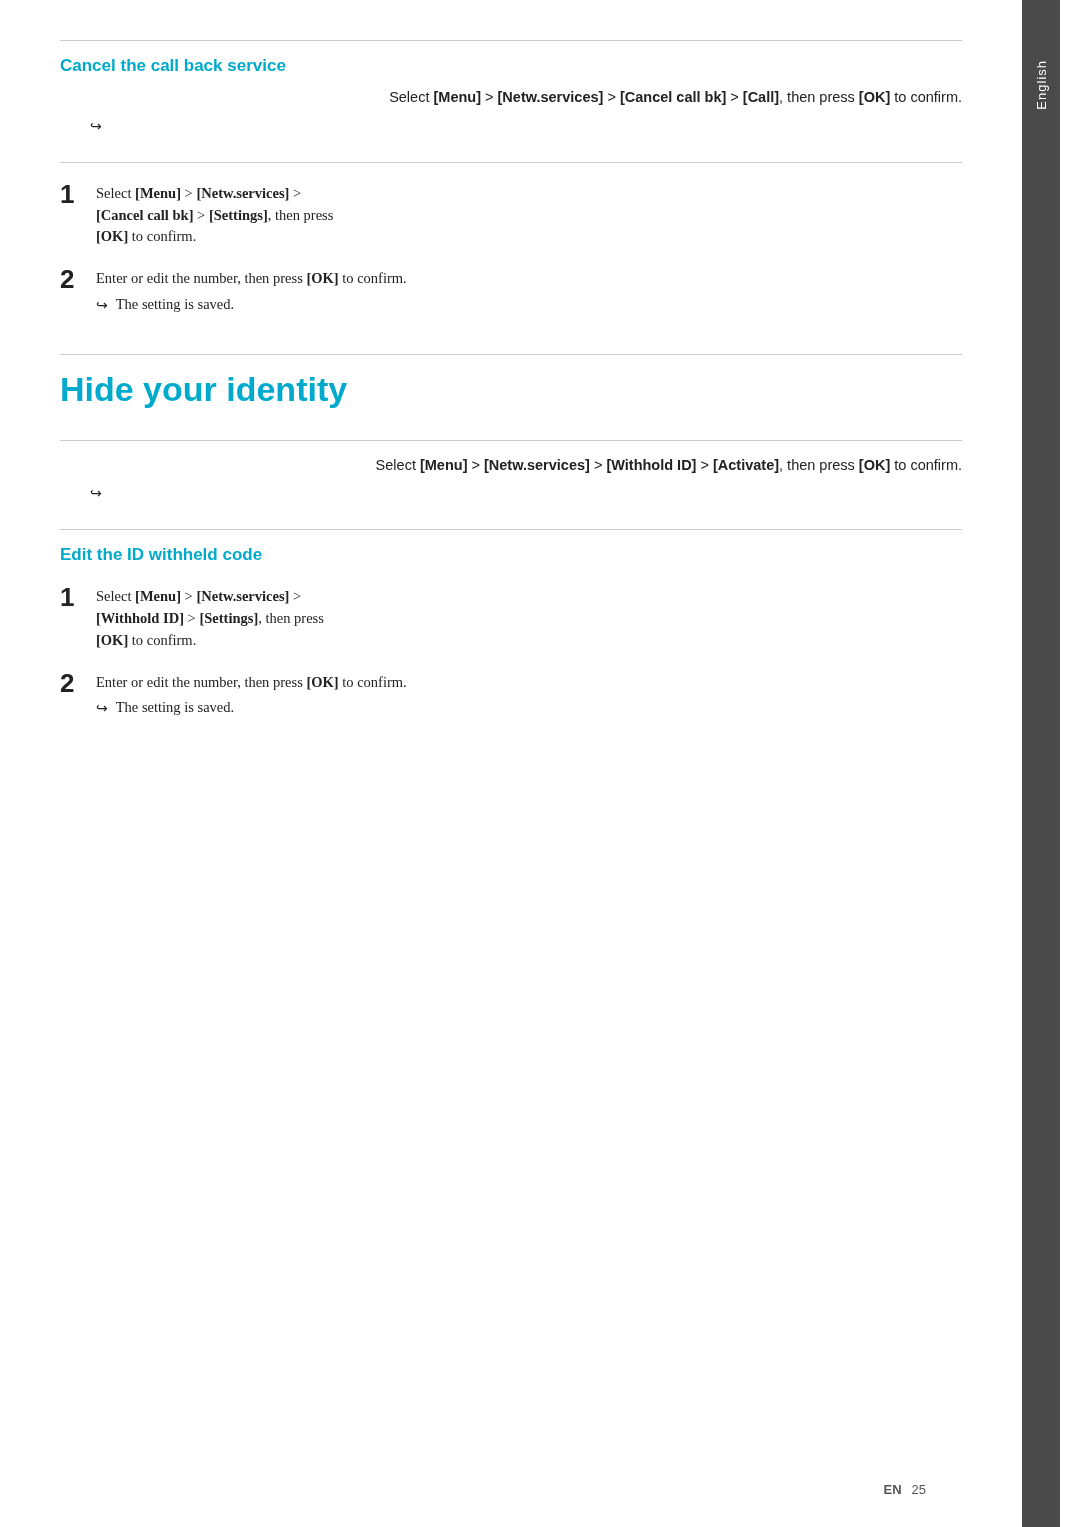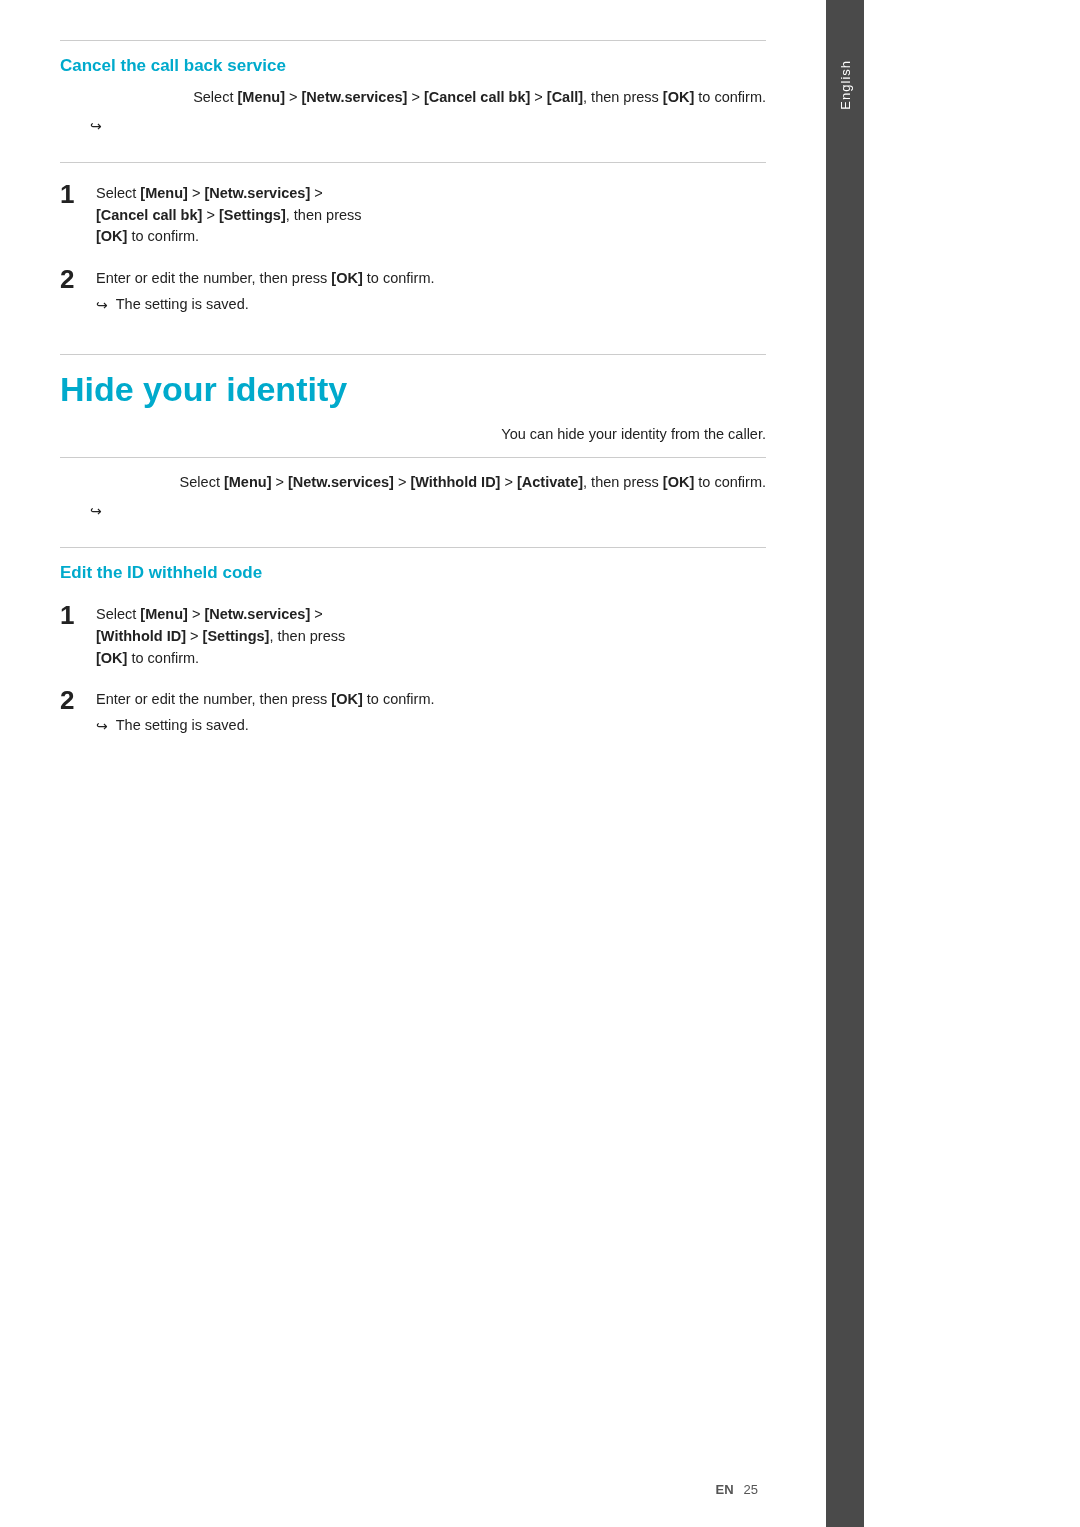--- a/index.html
+++ b/index.html
@@ -13,21 +13,21 @@
       min-height: 1527px;
       background: #ffffff;
       font-family: Arial, Helvetica, sans-serif;
       font-size: 15px;
       color: #222222;
       position: relative;
     }
 
     .page-container {
       display: flex;
-      width: 864px;
+      width: 1060px;
       min-height: 1527px;
       border-radius: 15px;
     }
 
     .side-tab {
       width: 38px;
       min-height: 1527px;
       background: #4a4a4a;
       display: flex;
       align-items: flex-start;
@@ -126,35 +126,36 @@
       line-height: 1.2;
       flex-shrink: 0;
     }
 
     .numbered-item-content {
       font-size: 14.5px;
       color: #222222;
       line-height: 1.5;
       flex: 1;
       padding-top: 4px;
+      font-family: Liberation Serif, serif;
     }
 
     .section-wrapper {
       margin-bottom: 28px;
     }
 
     .large-section-wrapper {
-      margin-bottom: 12px;
+      margin-bottom: 30px;
       padding-top: 10px;
     }
 
     .page-footer {
       position: absolute;
       bottom: 30px;
-      right: 68px;
+      right: 96px;
       font-size: 13px;
       color: #555555;
     }
 
     .footer-text {
       display: flex;
       align-items: center;
       gap: 10px;
     }
 
@@ -200,21 +201,20 @@
               <span class="arrow-text">The setting is saved.</span>
             </div>
           </div>
         </div>
       </div>
     </div>
 
     <div class="large-section-wrapper">
       <hr class="section-divider">
       <div class="section-title-large">Hide your identity</div>
-      <div class="section-body">You can hide your identity from the caller.</div>
     </div>
 
     <div class="section-wrapper">
       <hr class="section-divider">
       <div class="section-body">
         Select <strong>[Menu]</strong> &gt; <strong>[Netw.services]</strong> &gt; <strong>[Withhold ID]</strong> &gt; <strong>[Activate]</strong>, then press <strong>[OK]</strong> to confirm.
       </div>
       <div class="arrow-item">
         <span class="arrow-symbol">↪</span>
       </div>

